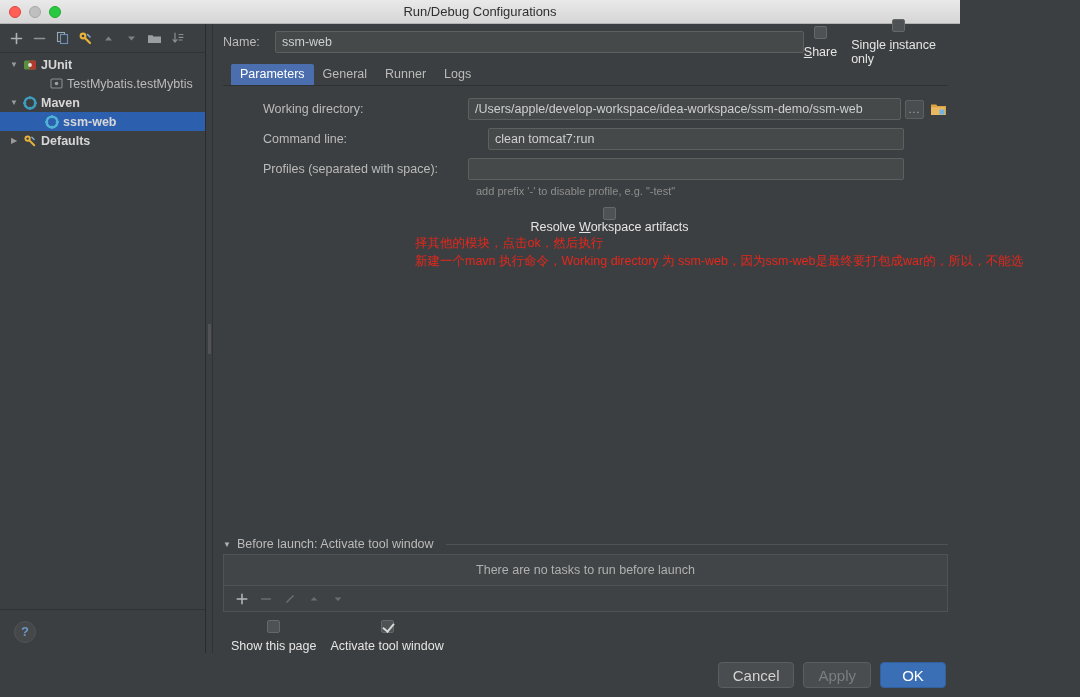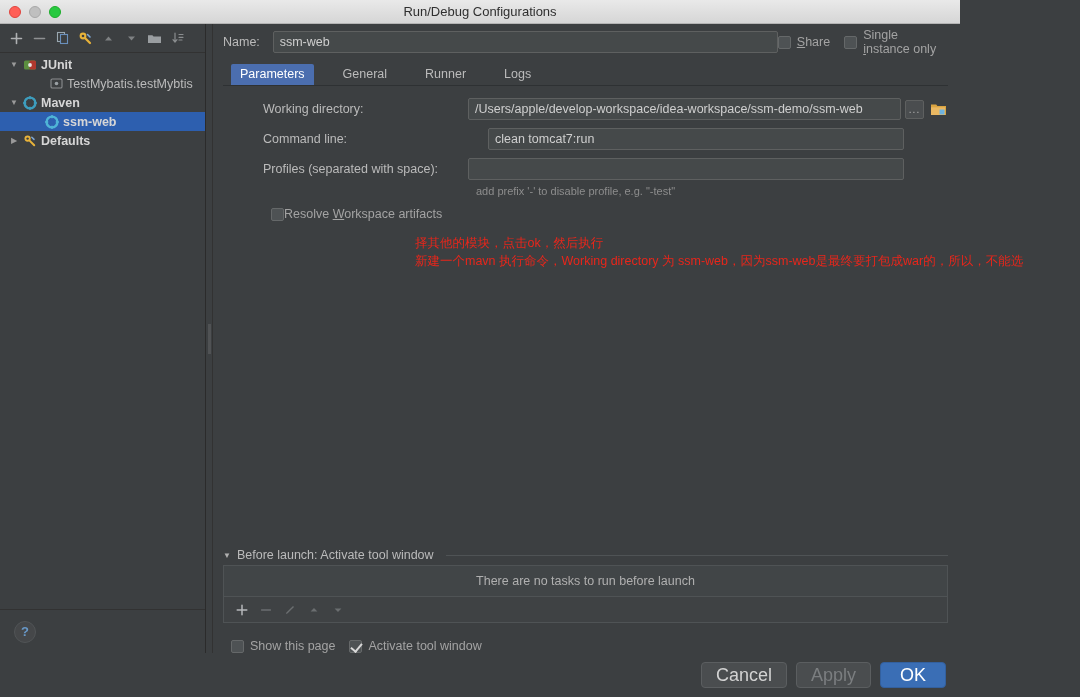--- a/index.html
+++ b/index.html
@@ -135,41 +135,40 @@
     font-family: "Liberation Sans", sans-serif;
   }
   .name-field { width: 588px; }
 
   .share-group {
     margin-left: auto; display: flex; align-items: center; gap: 14px;
     padding-right: 2px;
   }
   .cb {
     display: flex; align-items: center; gap: 6px;
-    font-size: 12.5px; color: #a3a3a3; cursor: default;
+    font-size: 12.5px; color: #e5e5e5; cursor: default; flex-direction: column;
   }
   .box {
     width: 13px; height: 13px; flex: 0 0 13px;
     background: #4e5254; border: 1px solid #656869; border-radius: 2px;
     position: relative;
   }
   .box.checked::after {
     content: ""; position: absolute;
     left: 3px; top: 0px; width: 5px; height: 9px;
     border: solid #d8d8d8; border-width: 0 2px 2px 0;
     transform: rotate(40deg);
   }
   .u { text-decoration: underline; }
 
   
   .tabs {
     display: flex; align-items: flex-end; height: 24px;
     margin-top: 6px; border-bottom: 1px solid #2e3133;
     padding-left: 8px;
-    gap: 20px;
   }
   .tab {
     font-size: 12.5px; color: #bbbbbb; padding: 3px 9px 4px 9px;
     cursor: default; border-radius: 2px 2px 0 0;
   }
   .tab.active { background: #4b6eaf; color: #ffffff; }
 
   .form {
     flex: 1 1 auto; position: relative; min-height: 0;
     padding-top: 12px;
@@ -212,33 +211,33 @@
     color: #b0b0b0; font-size: 12.5px;
   }
   .bl-toolbar {
     height: 26px; background: #3f4244; border: 1px solid #4f5355; border-top: none;
     display: flex; align-items: center; gap: 4px; padding-left: 8px;
   }
   .bl-tb-btn {
     width: 20px; height: 20px; display: flex; align-items: center; justify-content: center;
     cursor: default;
   }
-  .bottom-cbs { display: flex; align-items: center; gap: 14px; margin: 16px 0 0 8px; }
+  .bottom-cbs { display: flex; align-items: center; gap: 14px; margin: 8px 0 0 8px; }
 
   
   .footer {
     flex: 0 0 44px; height: 44px;
     display: flex; align-items: center; justify-content: flex-end;
     gap: 9px; padding-right: 14px;
     background: #3c3f41;
   }
   .btn {
     min-width: 66px; height: 26px; border-radius: 4px;
     background: #4a4d4f; border: 1px solid #5b5e60;
-    color: #d2d2d2; font-size: 18px;
+    color: #d2d2d2; font-size: 15px;
     display: flex; align-items: center; justify-content: center;
     padding: 0 14px; cursor: default;
   }
   .btn.disabled { color: #7b7e80; }
   .btn.default { background: #3a6eb5; border-color: #33609e; color: #ffffff; }
 </style>
 </head>
 <body>
 
 <div class="window">

